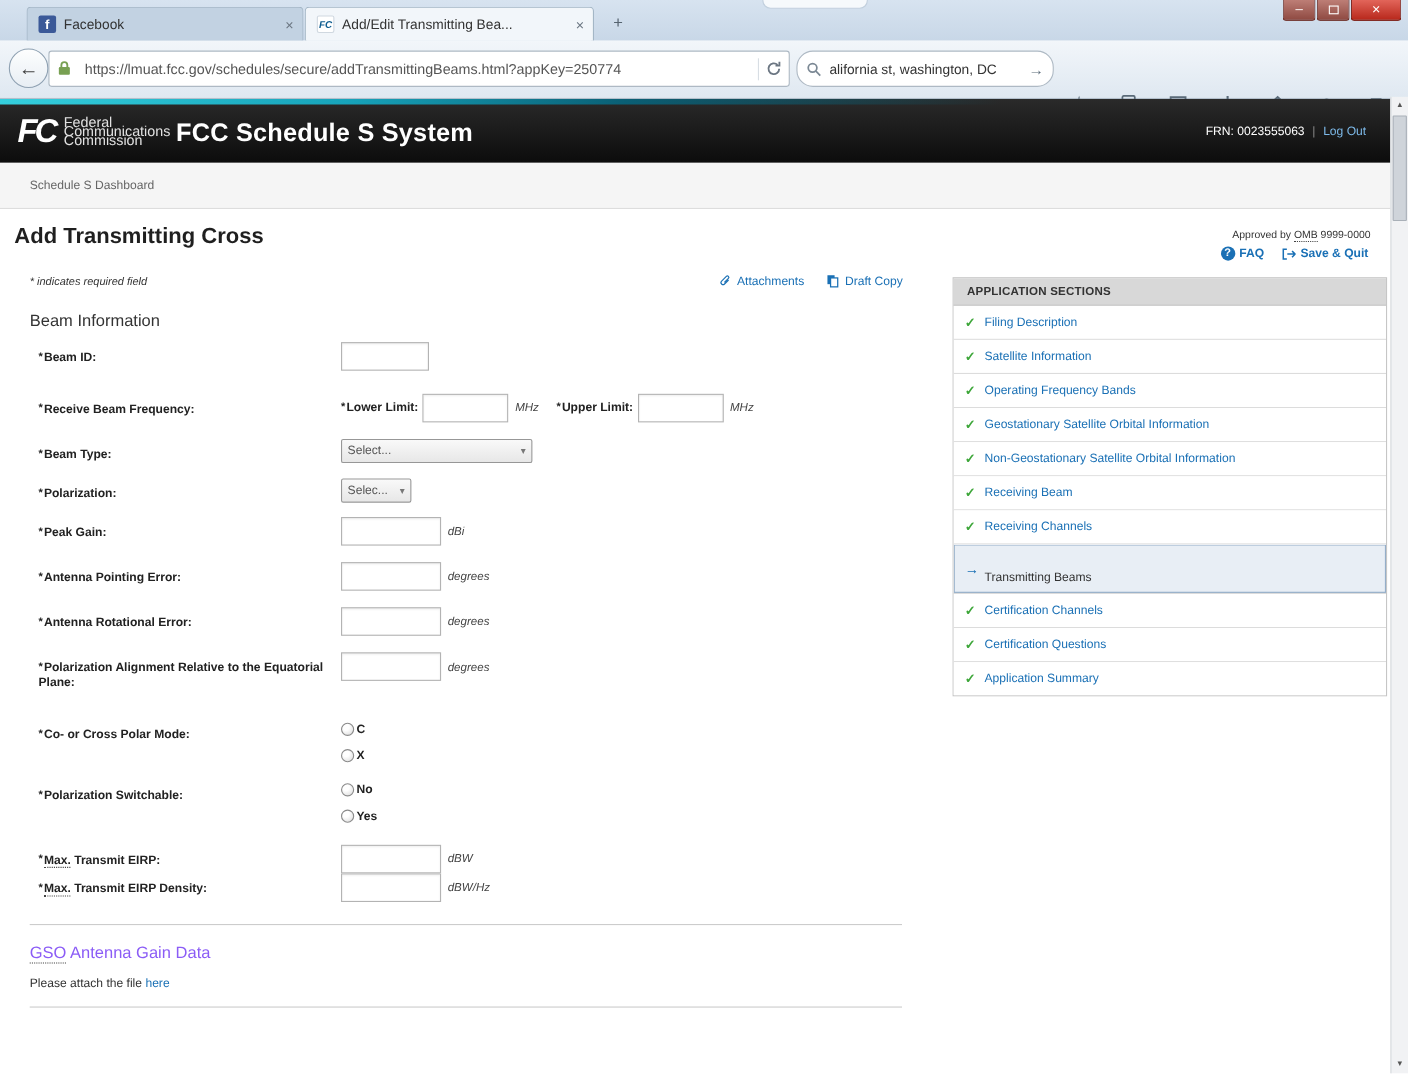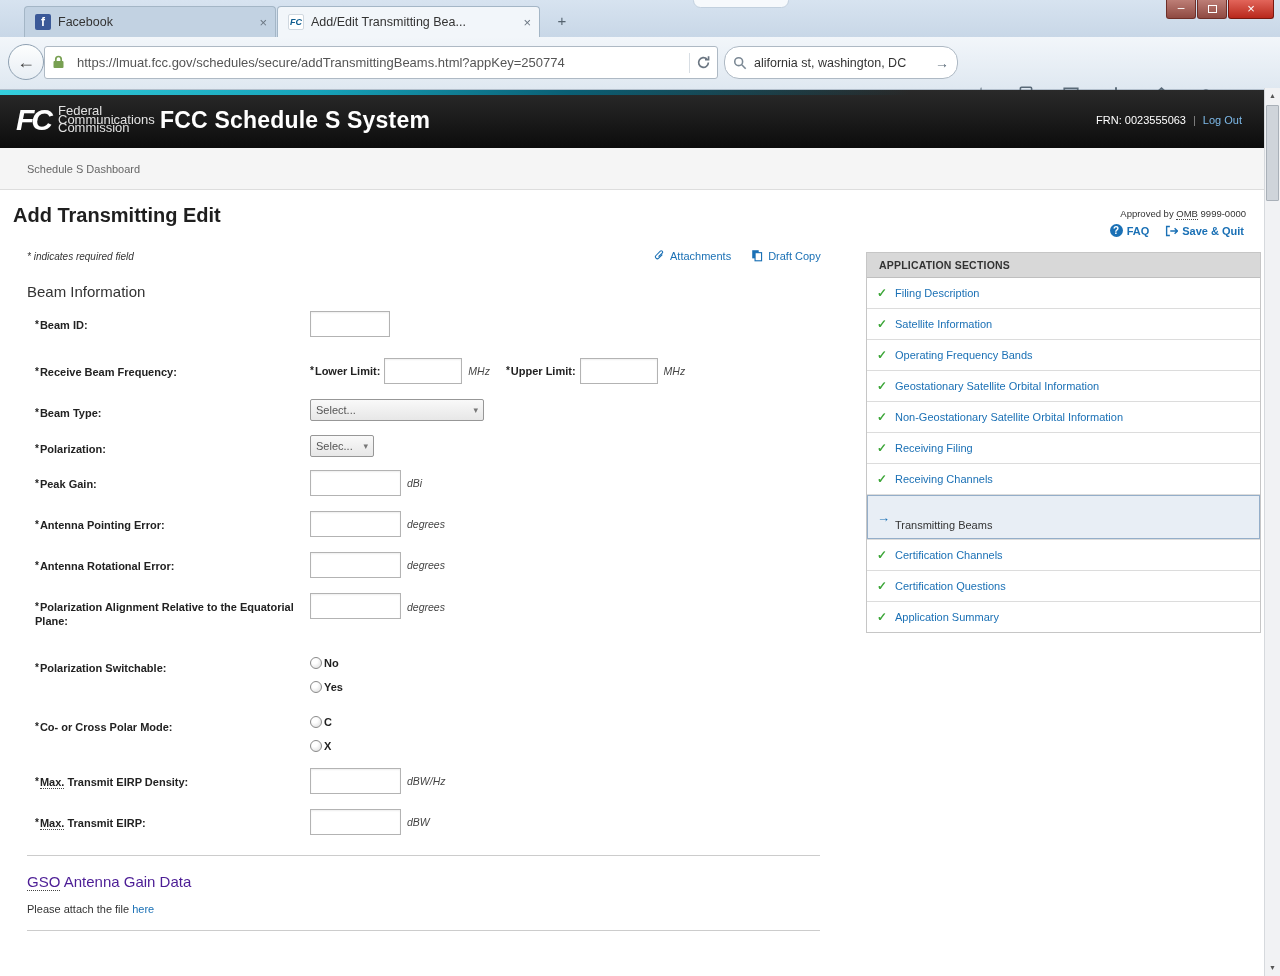--- a/index.html
+++ b/index.html
@@ -111,21 +111,21 @@
     font-size:11px; color:#555; padding:0 5px; }
   .sel-arrow { color:#777; font-size:9px; margin-left:8px; }
   .radio-col { display:flex; flex-direction:column; gap:12px; padding-top:3px; }
   .radio-opt { display:flex; align-items:center; gap:2px; font-size:11px; font-weight:bold; color:#222; }
   .radio { width:12px; height:12px; border-radius:50%; border:1px solid #8a8a8a;
     background:radial-gradient(circle at 35% 30%, #fff 30%, #d8d8d8); flex:0 0 auto; }
   .mb1 { margin-bottom:21px; } .mb2 { margin-bottom:15px; } .mb3 { margin-bottom:14px; }
   .mb4 { margin-bottom:13px; } .mb5 { margin-bottom:26px; } .mb6 { margin-bottom:20px; }
   .mb7 { margin-bottom:16px; }
   .divider { margin:20px 0 0 27px; width:793px; border-top:1px solid #ccc; }
-  .gso-h { margin:17px 0 0 27px; font-size:15px; color:#4c1d95; font-weight:normal; }
+  .gso-h { margin:17px 0 0 27px; font-size:15px; color:#8b5cf6; font-weight:normal; }
   .attach-note { margin:13px 0 0 27px; font-size:11px; color:#333; }
   .divider2 { margin-top:15px; }
 
   
   .sidebar { position:absolute; left:866px; top:62px; width:395px; border:1px solid #c6c6c6; background:#fff; }
   .sb-header { height:25px; line-height:25px; background:#d8d8d8; border-bottom:1px solid #bfbfbf;
     padding-left:12px; font-size:10.5px; font-weight:bold; color:#333; letter-spacing:0.2px; }
   .sb-item { display:flex; align-items:center; padding:8px 10px; border-bottom:1px solid #dcdcdc;
     font-size:11px; background:#fff; }
   .sb-item:last-child { border-bottom:none; }
@@ -242,21 +242,21 @@
         <span>FRN: 0023555063</span><span class="sep">|</span><a class="logout-link">Log Out</a>
       </div>
     </div>
 
     <div class="breadcrumb">
       <span>Schedule S Dashboard</span>
     </div>
 
     <div class="content">
 
-      <h1 class="page-title">Add Transmitting Edit</h1>
+      <h1 class="page-title">Add Transmitting Cross</h1>
 
       <div class="approved">
         <span>Approved by </span><span class="abbr">OMB</span><span> 9999-0000</span>
       </div>
 
       <div class="quick-links">
         <a class="blue-link">
           <span class="faq-icon"></span>
           <span>FAQ</span>
         </a>
@@ -362,64 +362,64 @@
         </div>
 
         <div class="row mb5">
           <div class="lbl"><span class="req">*</span><span>Polarization Alignment Relative to the Equatorial Plane:</span></div>
           <div class="ctl" style="align-items:flex-start;">
               <input class="ti w91" style="">
               <span class="unit" style="margin-top:8px;">degrees</span>
             </div>
         </div>
 
+        <div class="row mb7">
+          <div class="lbl"><span class="req">*</span><span>Co- or Cross Polar Mode:</span></div>
+          <div class="radio-col">
+            <span class="radio-opt">
+              <span class="radio"></span>
+              <span>C</span>
+            </span>
+            <span class="radio-opt">
+              <span class="radio"></span>
+              <span>X</span>
+            </span>
+          </div>
+        </div>
+
         <div class="row mb6">
           <div class="lbl"><span class="req">*</span><span>Polarization Switchable:</span></div>
           <div class="radio-col">
             <span class="radio-opt">
               <span class="radio"></span>
               <span>No</span>
             </span>
             <span class="radio-opt">
               <span class="radio"></span>
               <span>Yes</span>
             </span>
           </div>
         </div>
 
-        <div class="row mb7">
-          <div class="lbl"><span class="req">*</span><span>Co- or Cross Polar Mode:</span></div>
-          <div class="radio-col">
-            <span class="radio-opt">
-              <span class="radio"></span>
-              <span>C</span>
-            </span>
-            <span class="radio-opt">
-              <span class="radio"></span>
-              <span>X</span>
-            </span>
-          </div>
+        <div class="row">
+          <div class="lbl"><span class="req">*</span><span class="abbr">Max.</span><span> Transmit EIRP:</span></div>
+          <div class="ctl">
+              <input class="ti w91" style="">
+              <span class="unit">dBW</span>
+            </div>
         </div>
 
         <div class="row mb2">
           <div class="lbl"><span class="req">*</span><span class="abbr">Max.</span><span> Transmit EIRP Density:</span></div>
           <div class="ctl">
               <input class="ti w91" style="">
               <span class="unit">dBW/Hz</span>
             </div>
         </div>
 
-        <div class="row">
-          <div class="lbl"><span class="req">*</span><span class="abbr">Max.</span><span> Transmit EIRP:</span></div>
-          <div class="ctl">
-              <input class="ti w91" style="">
-              <span class="unit">dBW</span>
-            </div>
-        </div>
-
         <div class="divider"></div>
 
         <h2 class="gso-h"><span class="abbr">GSO</span><span> Antenna Gain Data</span></h2>
 
         <div class="attach-note">
           <span>Please attach the file </span><a class="blue-link" style="font-weight:normal;">here</a>
         </div>
 
         <div class="divider divider2"></div>
       </div>
@@ -442,21 +442,21 @@
         <div class="sb-item">
           <span class="sb-check">✓</span>
           <span class="sb-link">Geostationary Satellite Orbital Information</span>
         </div>
         <div class="sb-item">
           <span class="sb-check">✓</span>
           <span class="sb-link">Non-Geostationary Satellite Orbital Information</span>
         </div>
         <div class="sb-item">
           <span class="sb-check">✓</span>
-          <span class="sb-link">Receiving Filing</span>
+          <span class="sb-link">Receiving Beam</span>
         </div>
         <div class="sb-item">
           <span class="sb-check">✓</span>
           <span class="sb-link">Receiving Channels</span>
         </div>
         <div class="sb-item current">
           <span class="sb-arrow">→</span>
           <span class="sb-label-current">Transmitting Beams</span>
         </div>
         <div class="sb-item">

